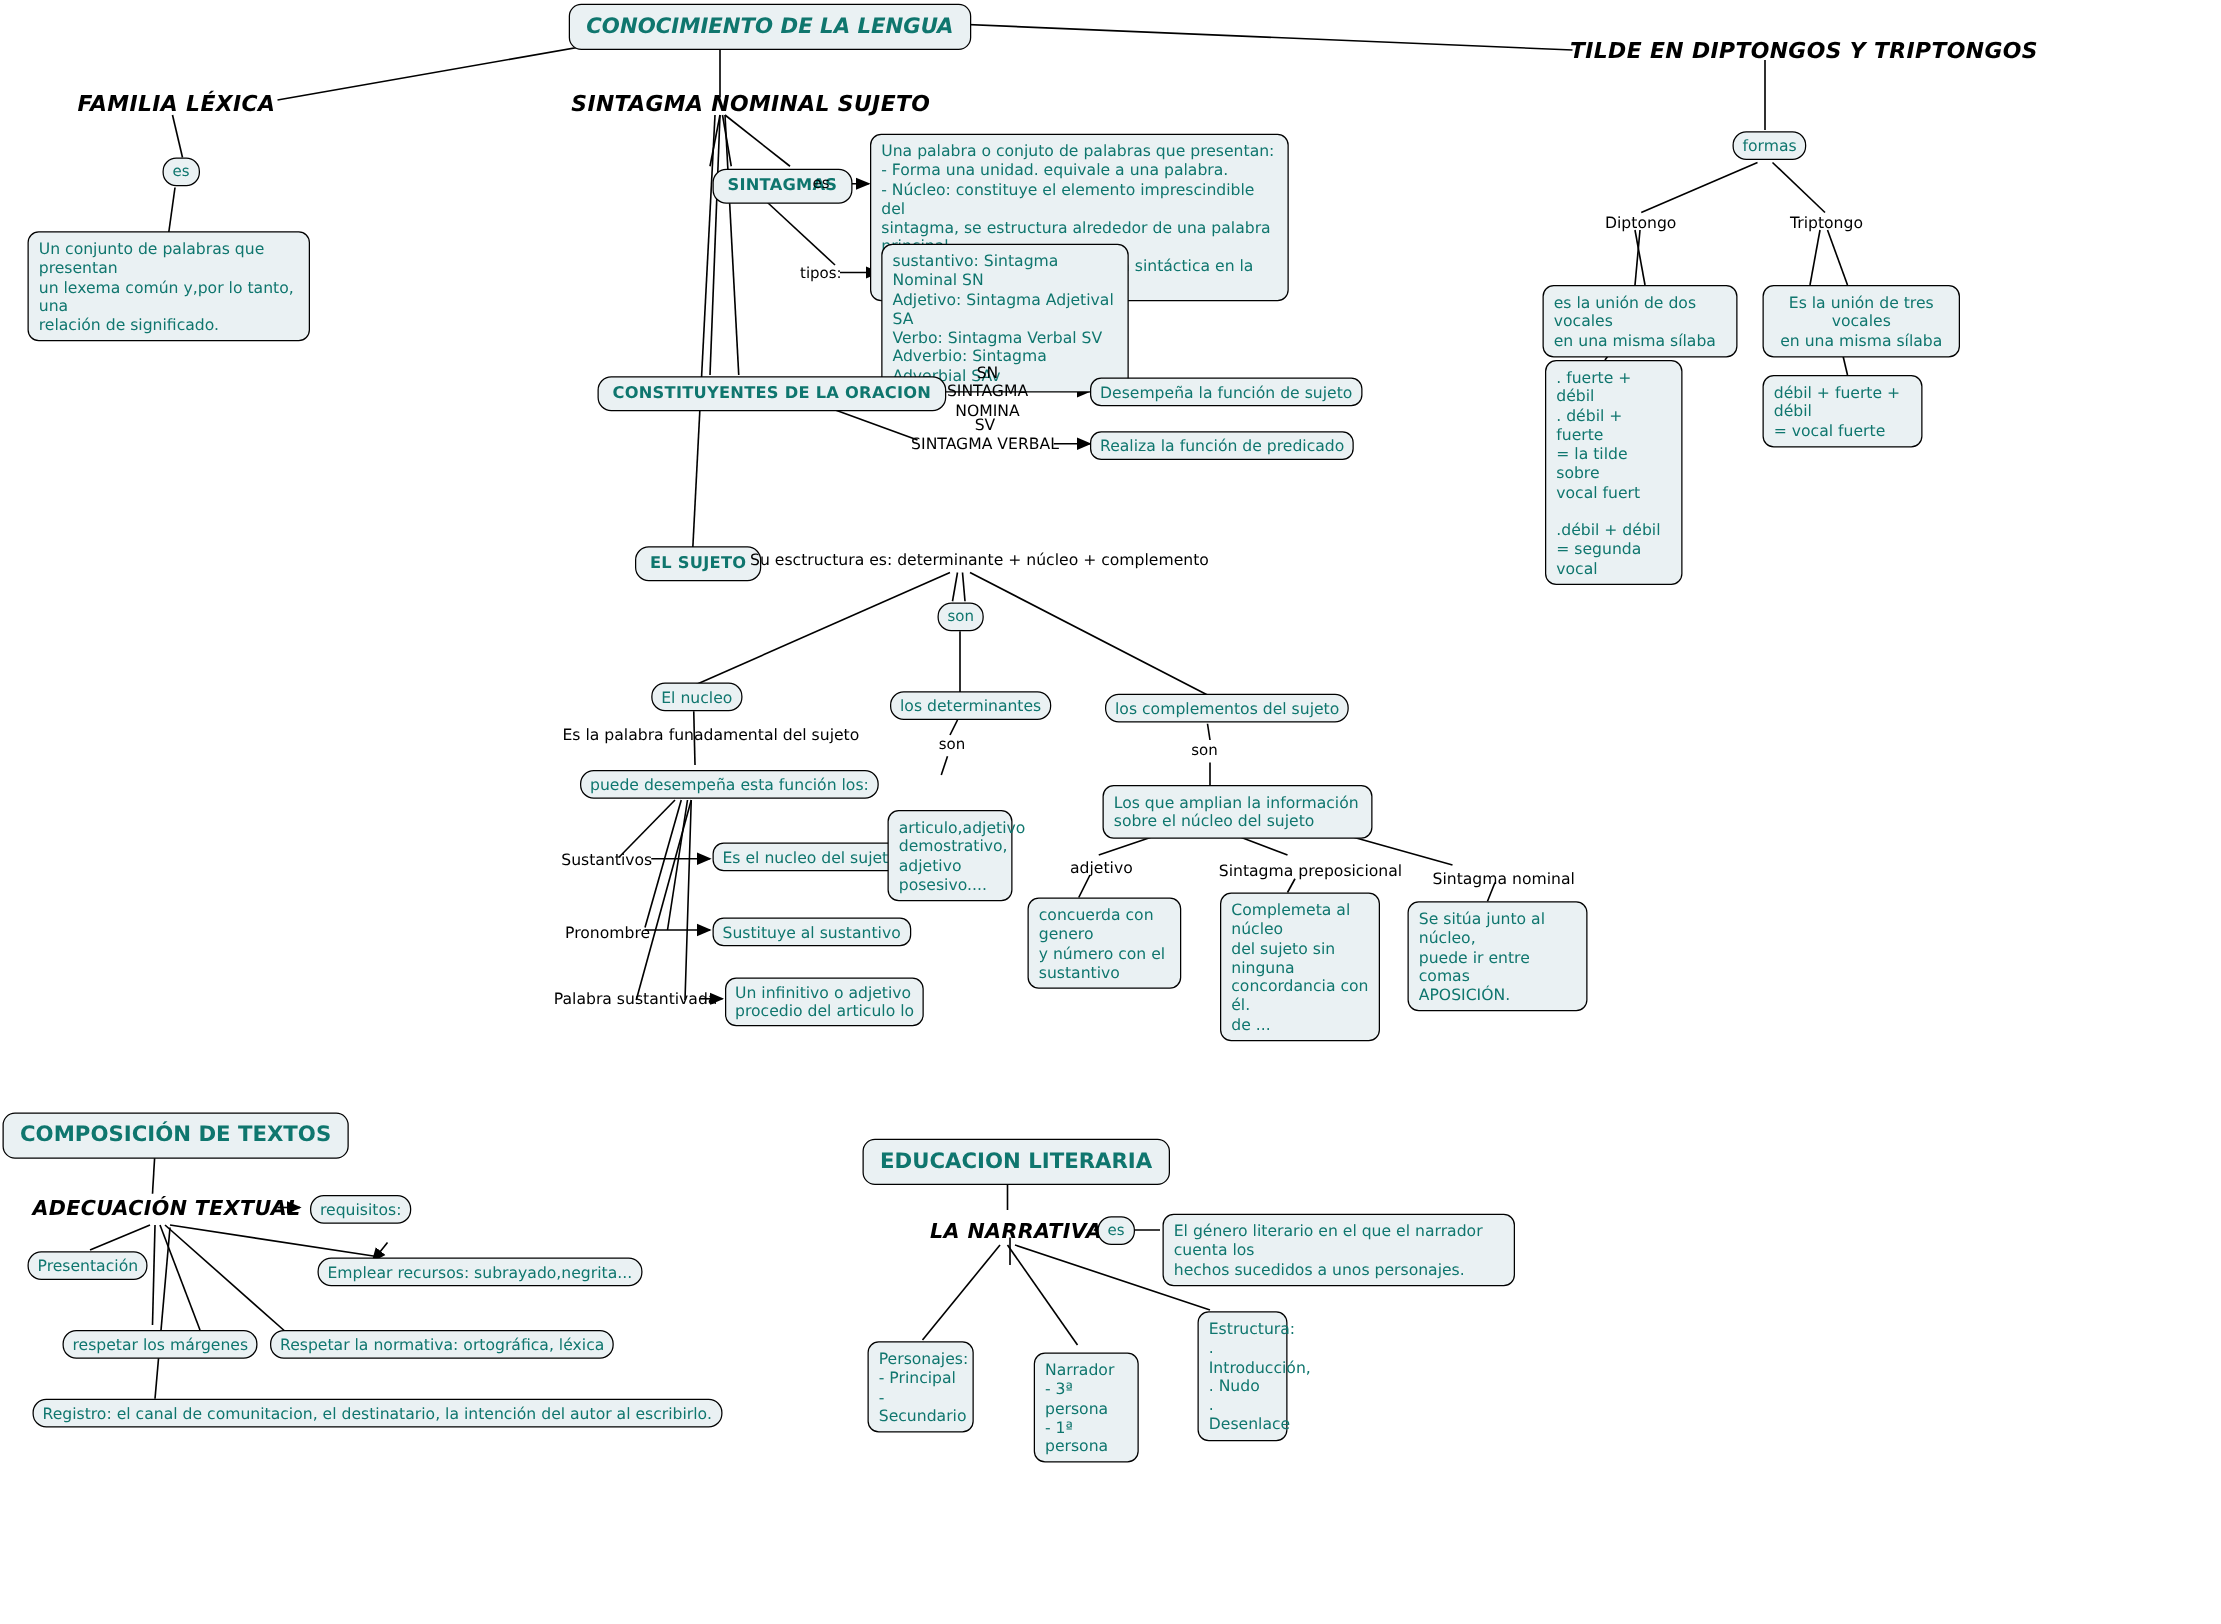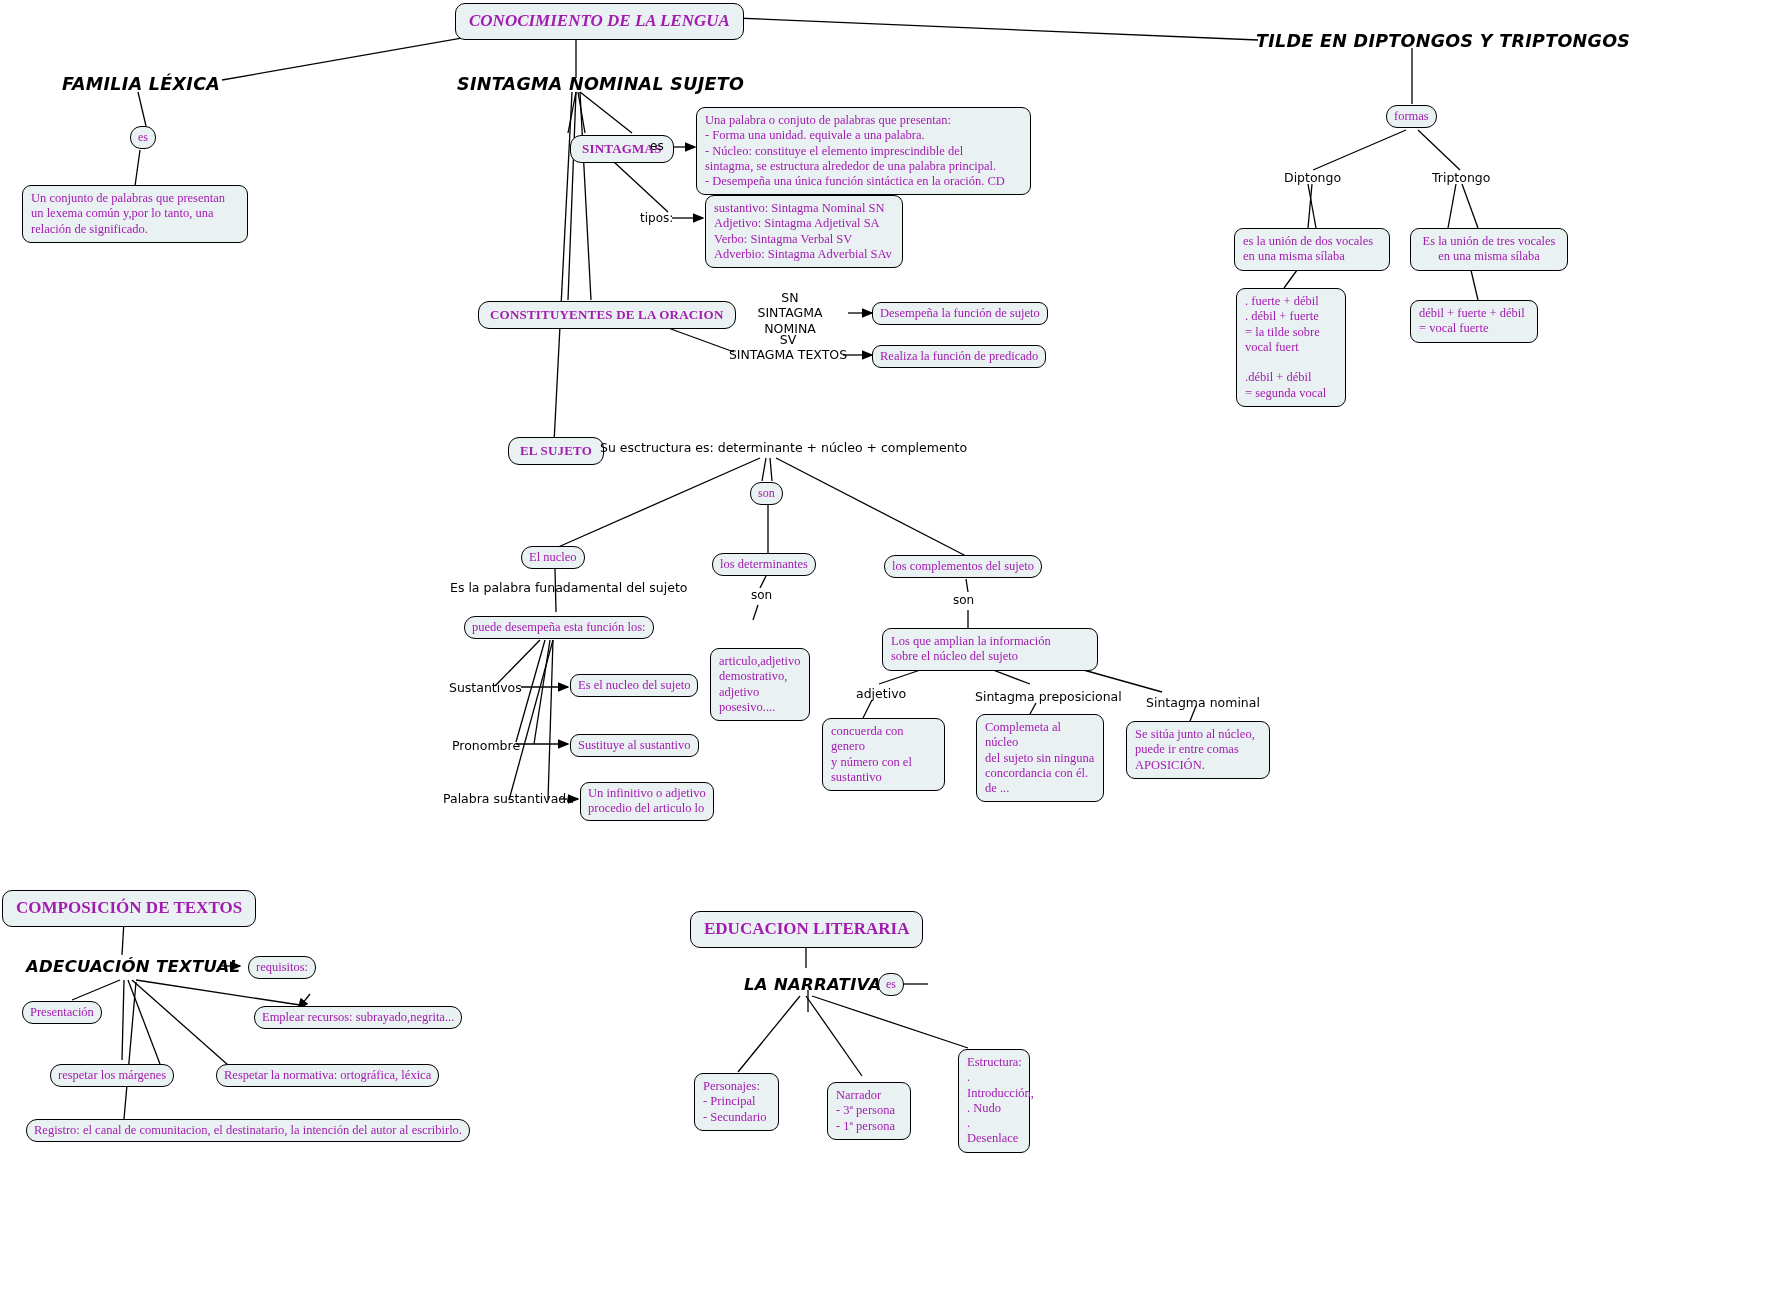--- a/index.html
+++ b/index.html
@@ -13,22 +13,21 @@
 
   
   .box{
     background:#eaf1f3;
     border:1.6px solid #000;
     border-radius:9px;
     padding:5px 8px;
     font-size:12.5px;
     line-height:1.22;
     white-space:pre-line;
-    color:#a21caf;
-    font-family:Liberation Serif, serif;
+    color:#0f766e;
   }
   .box.tight{padding:3px 7px;}
   .box.pill{border-radius:11px;}
   .box.strong{font-weight:bold;font-size:13px;letter-spacing:.2px;padding:5px 11px;}
   .box.titlebox{font-weight:bold;font-size:17px;padding:7px 13px;border-radius:10px;border-width:1.8px;}
   .box.titlebox.italic{font-style:italic;}
 
   
   .plain{
     position:absolute;
@@ -183,21 +182,21 @@
   <div class="node box" style="left:705px;top:195px;width:198px;">sustantivo: Sintagma Nominal SN
 Adjetivo: Sintagma Adjetival SA
 Verbo: Sintagma Verbal SV
 Adverbio: Sintagma Adverbial SAv</div>
 
   <div class="node box pill strong" style="left:478px;top:301px;">CONSTITUYENTES DE LA ORACION</div>
   <div class="plain center" style="left:730px;top:290px;width:120px;">SN
 SINTAGMA NOMINA</div>
   <div class="node box tight" style="left:872px;top:302px;">Desempeña la función de sujeto</div>
   <div class="plain center" style="left:728px;top:332px;width:120px;">SV
-SINTAGMA TEXTOS</div>
+SINTAGMA VERBAL</div>
   <div class="node box tight" style="left:872px;top:345px;">Realiza la función de predicado</div>
 
   <div class="node box pill strong" style="left:508px;top:437px;">EL SUJETO</div>
   <div class="plain" style="left:600px;top:440px;">Su esctructura es: determinante + núcleo + complemento</div>
   <div class="node box pill tight" style="left:750px;top:482px;font-size:12px;">son</div>
 
   <div class="node box pill tight" style="left:521px;top:546px;">El nucleo</div>
   <div class="plain" style="left:450px;top:580px;">Es la palabra funadamental del sujeto</div>
   <div class="node box pill tight" style="left:464px;top:616px;">puede desempeña esta función los:</div>
 
@@ -264,20 +263,22 @@
 
   <div class="node box pill tight" style="left:22px;top:1001px;">Presentación</div>
   <div class="node box pill tight" style="left:50px;top:1064px;">respetar los márgenes</div>
   <div class="node box pill tight" style="left:254px;top:1006px;">Emplear recursos: subrayado,negrita...</div>
   <div class="node box pill tight" style="left:216px;top:1064px;">Respetar la normativa: ortográfica, léxica</div>
   <div class="node box pill tight" style="left:26px;top:1119px;">Registro: el canal de comunitacion, el destinatario, la intención del autor al escribirlo.</div>
 
   <div class="node box titlebox" style="left:690px;top:911px;">EDUCACION LITERARIA</div>
   <div class="plain hdr" style="left:744px;top:975px;font-size:16.5px;">LA NARRATIVA</div>
   <div class="node box pill tight" style="left:878px;top:973px;font-size:12px;">es</div>
+  <div class="node box" style="left:930px;top:971px;width:282px;">El género literario en el que el narrador cuenta los
+hechos sucedidos a unos personajes.</div>
 
   <div class="node box" style="left:694px;top:1073px;width:85px;">Personajes:
 - Principal
 - Secundario</div>
   <div class="node box" style="left:827px;top:1082px;width:84px;">Narrador
 - 3ª persona
 - 1ª persona</div>
   <div class="node box" style="left:958px;top:1049px;width:72px;">Estructura:
 . Introducción,
 . Nudo

